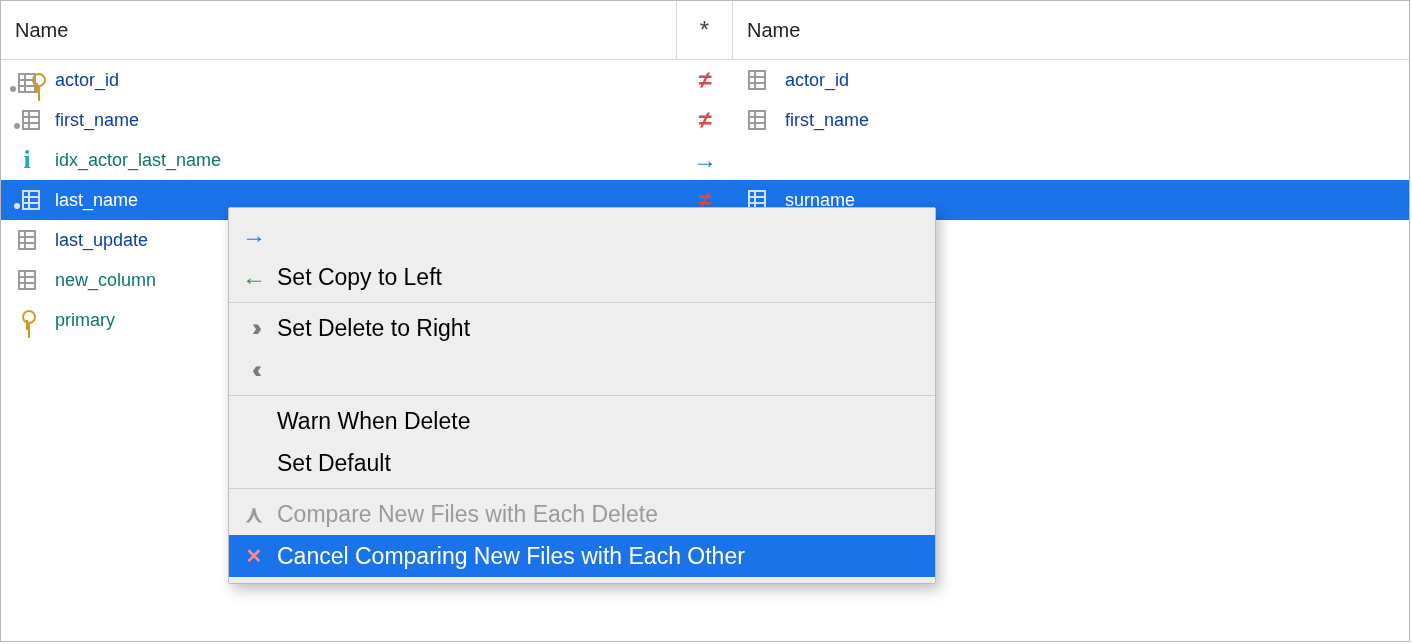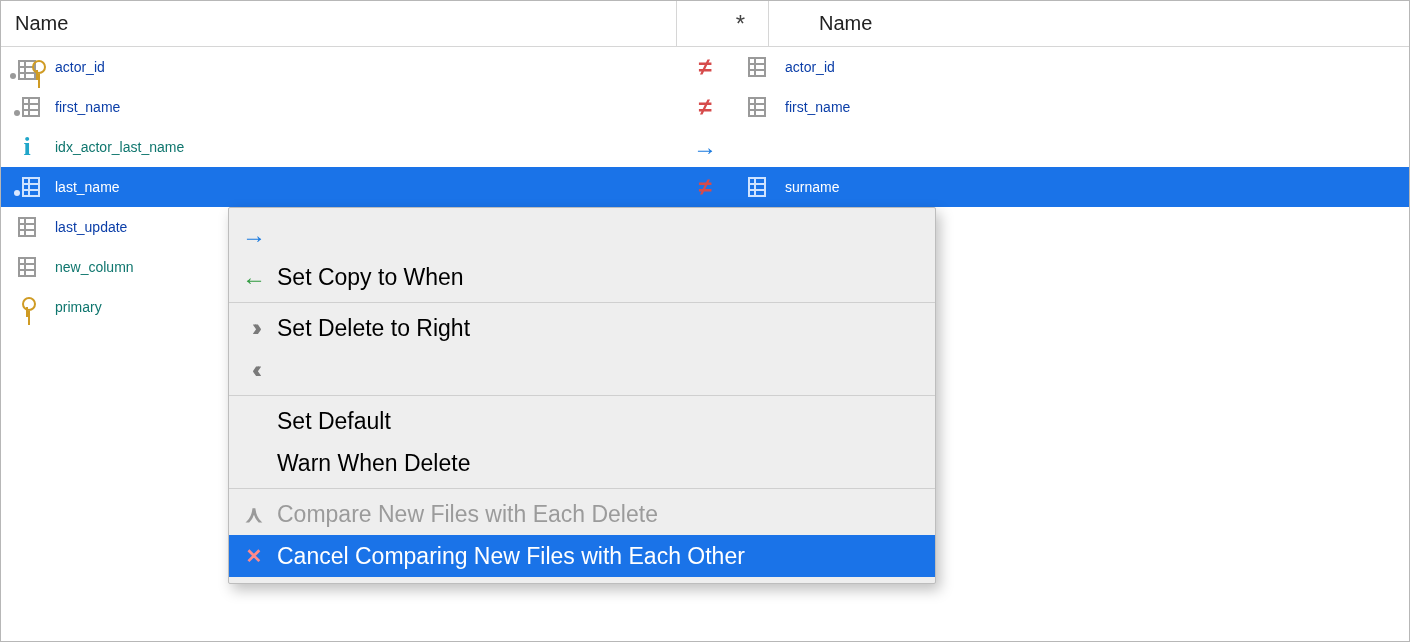--- a/index.html
+++ b/index.html
@@ -12,26 +12,25 @@
     color: #000;
   }
   .frame {
     border: 1px solid #b7b7b7;
     width: 1410px; height: 642px;
     position: relative;
     overflow: hidden;
   }
   .header {
     display: flex;
-    height: 46px;
+    height: 59px;
     border-bottom: 1px solid #d6d6d6;
     background: #fff;
     font-size: 20px;
     color: #222;
-    gap: 36px;
   }
   .header .col-left {
     width: 676px;
     padding-left: 14px;
     border-right: 1px solid #d6d6d6;
     height: 100%;
     display: flex; align-items: center;
   }
   .header .col-status {
     width: 56px;
@@ -69,21 +68,21 @@
     flex: 1;
     display: flex; align-items: center;
     padding-left: 4px;
   }
   .icon-slot {
     width: 40px; height: 30px;
     display: flex; align-items: center; justify-content: center;
     margin-right: 8px;
     flex-shrink: 0;
   }
-  .item-text { font-size: 14px; }
+  .item-text { font-size: 18px; }
   .blue-link { color: #0b3ea8; }
   .green-text { color: #0f766e; }
   .row.selected { background: #1a73e8; }
   .row.selected .item-text,
   .row.selected .blue-link,
   .row.selected .green-text { color: #fff; }
   .status-neq { color: #d64b4b; font-weight: 600; font-size: 24px; }
   .row.selected .status-neq { color: #d64b4b; }
   .status-arrow { color: #1a7adf; font-weight: 600; font-size: 24px; }
 
@@ -292,38 +291,38 @@
     </div>
 
   </div>
 
   <div class="menu">
     <div class="mi">
       <span class="mi-icon arrow-glyph arrow-right-blue">→</span>
     </div>
     <div class="mi">
       <span class="mi-icon arrow-glyph arrow-left-green">←</span>
-      <span>Set Copy to When</span>
+      <span>Set Copy to Left</span>
     </div>
     <div class="sep"></div>
     <div class="mi">
       <span class="mi-icon arrow-glyph dbl-right">››</span>
       <span>Set Delete to Right</span>
     </div>
     <div class="mi">
       <span class="mi-icon arrow-glyph dbl-left">‹‹</span>
     </div>
     <div class="sep"></div>
     <div class="mi">
       <span class="mi-icon"></span>
+      <span>Warn When Delete</span>
+    </div>
+    <div class="mi">
+      <span class="mi-icon"></span>
       <span>Set Default</span>
-    </div>
-    <div class="mi">
-      <span class="mi-icon"></span>
-      <span>Warn When Delete</span>
     </div>
     <div class="sep"></div>
     <div class="mi disabled">
       <span class="mi-icon up-merge">⋏</span>
       <span>Compare New Files with Each Delete</span>
     </div>
     <div class="mi highlight">
       <span class="mi-icon cross-red">✕</span>
       <span>Cancel Comparing New Files with Each Other</span>
     </div>

